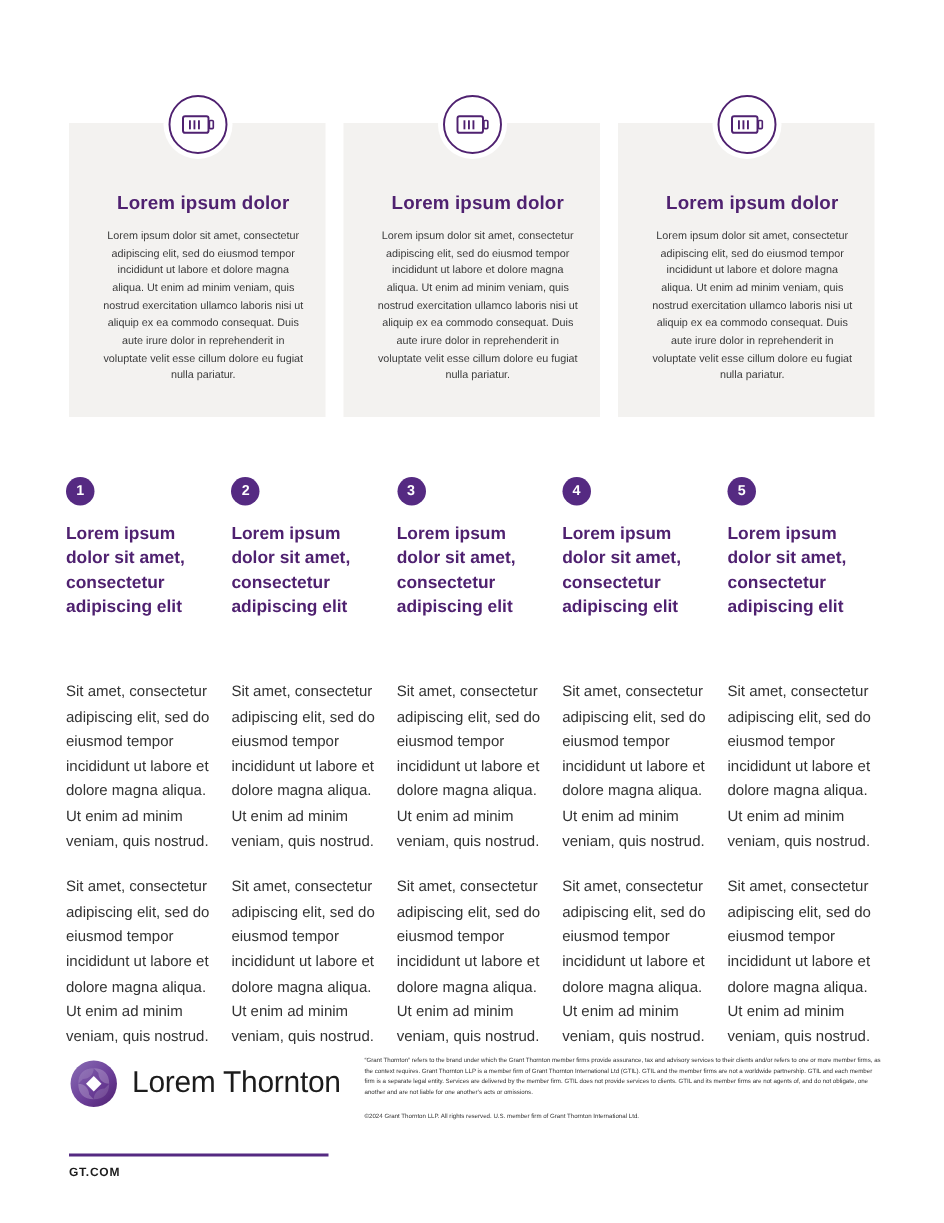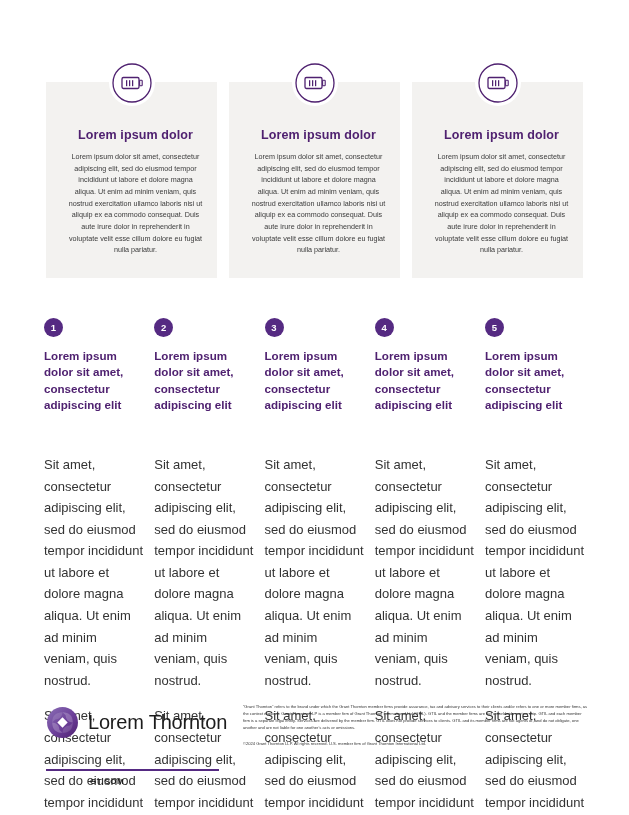--- a/index.html
+++ b/index.html
@@ -76,21 +76,21 @@
   .col-head{
     color:#4f2170;
     font-size:11.6px;
     font-weight:700;
     line-height:1.42;
     margin:0;
     min-height:72px;
   }
   .col-paras{margin-top:34px;}
   .col-para{
-    font-size:13px;
+    font-size:10px;
     line-height:1.66;
     color:#333333;
     margin:0 0 14px 0;
   }
 
   
   .footer{
     position:absolute;
     left:0;top:692px;width:629px;height:123px;
   }
@@ -107,21 +107,20 @@
     white-space:nowrap;
   }
   .footer-rule{
     position:absolute;left:46px;top:77px;
     width:173px;height:2px;background:#552a82;
   }
   .gtcom{
     position:absolute;left:46px;top:85px;
     font-size:8px;font-weight:700;letter-spacing:.5px;
     color:#1c1c1c;
-    margin-left:44px;
   }
   .legal{
     position:absolute;left:243px;top:11px;width:345px;
   }
   .legal p{
     margin:0;
     font-size:4.1px;
     line-height:1.72;
     color:#333333;
     text-align:left;

